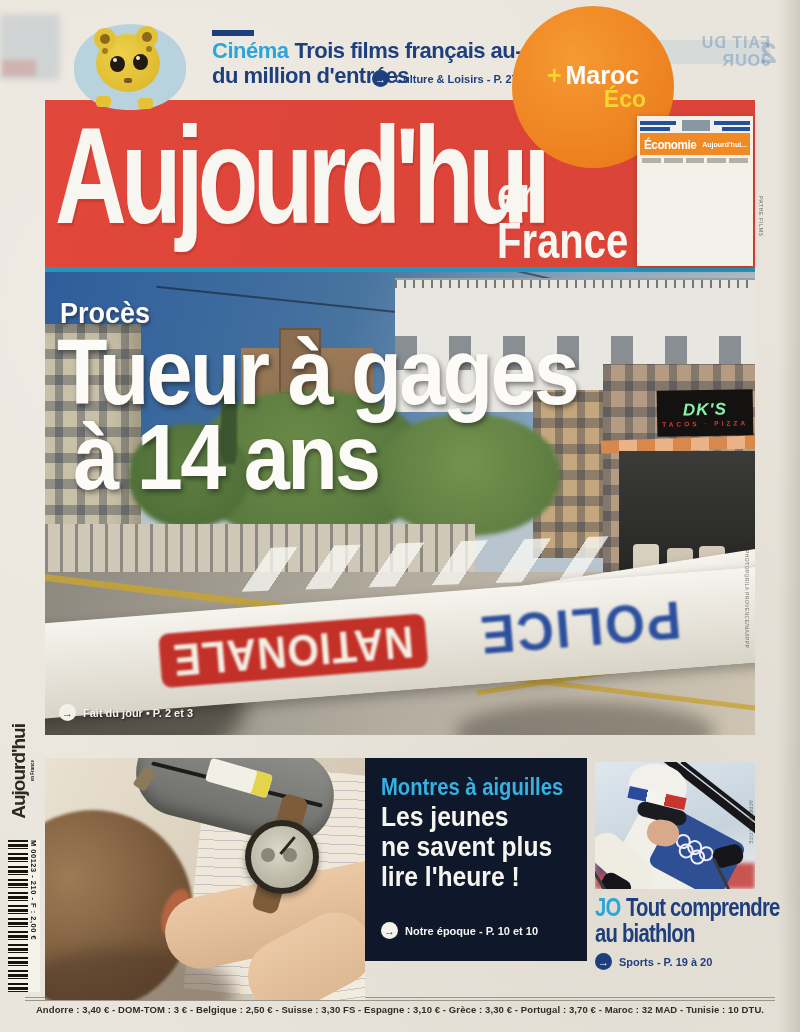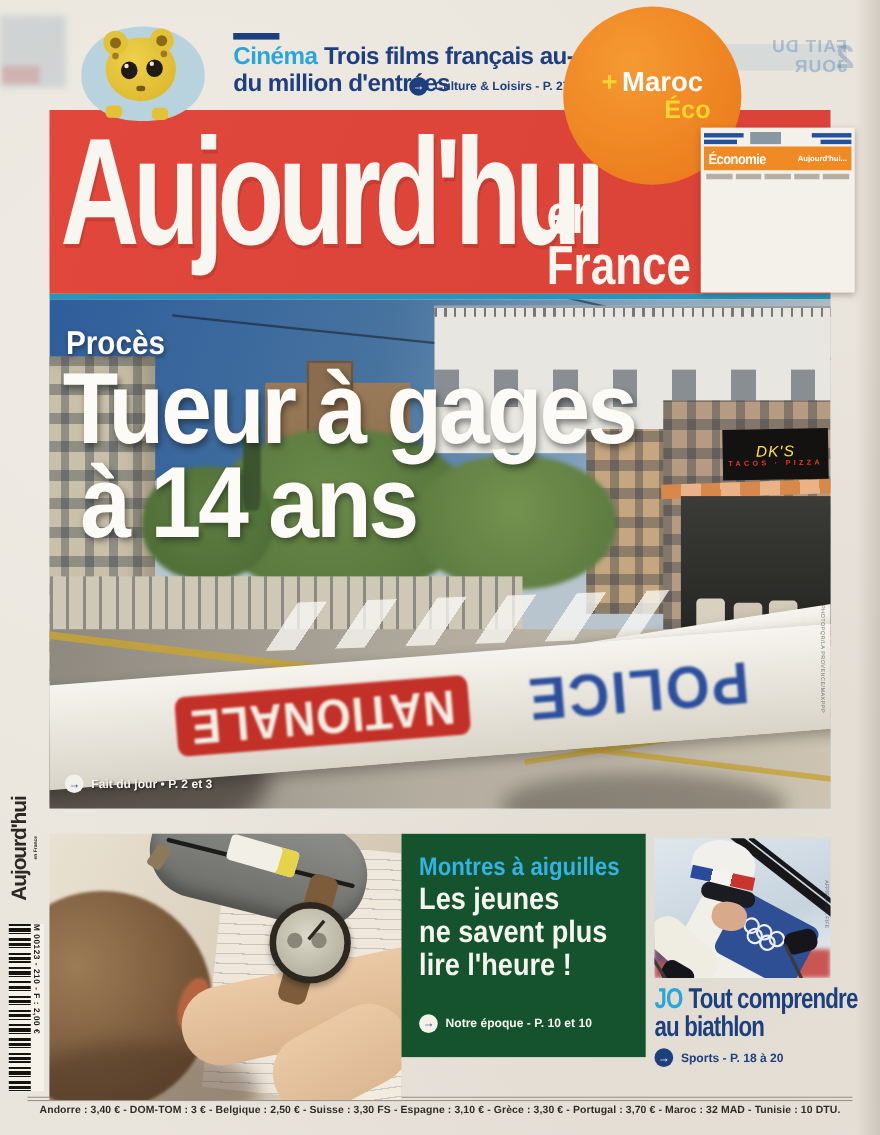--- a/index.html
+++ b/index.html
@@ -52,21 +52,21 @@
   .red{left:45px;top:100px;width:710px;height:167px;background:linear-gradient(110deg,#e1473b,#da4338);z-index:1;}
   .dateline{position:absolute;left:16px;top:9px;font-size:13px;font-weight:600;color:#f7efe7;letter-spacing:.2px;}
   .mast-title{position:absolute;left:10px;top:-4px;font-size:138px;font-weight:800;color:#f8f6f0;
     letter-spacing:-8px;transform:scaleX(.72);transform-origin:0 0;white-space:nowrap;
     text-shadow:2px 3px 0 rgba(140,30,25,.25);}
   .mast-sub{position:absolute;left:452px;color:#f8f6f0;font-weight:800;line-height:.92;}
   .mast-sub.en{top:72px;font-size:50px;transform:scaleX(.8);transform-origin:0 0;}
   .mast-sub.fr{top:118px;font-size:50px;transform:scaleX(.8);transform-origin:0 0;}
   .teal-line{left:45px;top:267px;width:710px;height:5px;background:#2396bd;}
   
-  .eco{left:637px;top:116px;width:140px;height:150px;background:#f4f1ea;box-shadow:0 2px 6px rgba(60,40,30,.35);z-index:4;padding:3px;box-sizing:border-box;}
+  .eco{left:637px;top:116px;width:116px;height:150px;background:#f4f1ea;box-shadow:0 2px 6px rgba(60,40,30,.35);z-index:4;padding:3px;box-sizing:border-box;}
   .eco-top{height:14px;background:#f4f1ea;position:relative;}
   .eco-top i{position:absolute;background:#24509c;height:4px;}
   .eco-top .ph{position:absolute;left:42px;top:1px;width:28px;height:11px;background:#8898a2;}
   .eco-band{height:22px;background:#ef8a25;display:flex;align-items:center;justify-content:space-between;padding:0 4px;}
   .eco-band .sec{color:#fff;font-weight:800;font-size:13px;letter-spacing:-.5px;transform:scaleX(.9);transform-origin:0 50%;}
   .eco-band .br{color:#fff;font-weight:800;font-size:7px;}
   .eco-photo{position:relative;height:96px;background:
      radial-gradient(circle at 30% 30%, #cbb89a, transparent 40%),
      radial-gradient(circle at 70% 55%, #b8a283, transparent 45%),
      linear-gradient(#c2ad8e,#a08867);overflow:hidden;}
@@ -91,27 +91,27 @@
   .tape2-inner{width:100%;height:100%;transform:rotate(180deg);display:flex;align-items:center;gap:14px;padding-left:14px;filter:blur(.8px);}
   .tp-fr{color:#c23028;font-weight:800;font-size:24px;letter-spacing:1px;}
   .tp-blue{width:52px;height:26px;background:#2c4f9e;border-radius:6px;opacity:.85;}
   .kicker-main{position:absolute;left:15px;top:24px;color:#fcfbf7;font-weight:800;font-size:30px;transform:scaleX(.9);transform-origin:0 0;text-shadow:1px 2px 4px rgba(20,20,20,.55);}
   .head-main{position:absolute;left:12px;top:58px;color:#fcfbf7;font-weight:800;font-size:92px;line-height:.92;letter-spacing:-3px;transform:scaleX(.9);transform-origin:0 0;text-shadow:2px 3px 6px rgba(20,20,20,.5);white-space:nowrap;}
   .head-main .l2{margin-left:18px;}
   .body-main{position:absolute;left:14px;top:218px;width:302px;color:#f6f3ec;font-size:16.5px;line-height:1.27;font-weight:500;text-shadow:1px 1px 3px rgba(20,20,20,.6);}
   .fdj{position:absolute;left:14px;top:432px;display:flex;align-items:center;gap:7px;z-index:6;}
   .fdj .ref-txt{color:#f6f3ec;text-shadow:1px 1px 2px rgba(0,0,0,.6);}
   .dks-sign{position:absolute;left:612px;top:118px;width:96px;height:46px;background:#141210;display:flex;flex-direction:column;align-items:center;justify-content:center;transform:rotate(-1deg);}
-  .dks-sign .big{color:#fde047;font-weight:400;font-style:italic;font-size:14px;letter-spacing:1px;}
+  .dks-sign .big{color:#86efac;font-weight:700;font-style:italic;font-size:17px;letter-spacing:1px;}
   .dks-sign .sub{color:#e23a2c;font-size:6.5px;letter-spacing:3px;font-weight:700;}
   .photo-credit{position:absolute;left:699px;top:278px;writing-mode:vertical-rl;font-size:5px;color:rgba(45,42,38,.6);letter-spacing:.4px;}
   
   .watch-photo{left:45px;top:758px;width:320px;height:242px;overflow:hidden;background:linear-gradient(115deg,#e9e1d1,#d8cdb9 60%,#cec2ac);z-index:1;}
   .scribble{background-image:repeating-linear-gradient(176deg,transparent 0 8px,rgba(90,100,135,.28) 8px 9px);}
-  .navy{left:365px;top:758px;width:222px;height:203px;background:#14532d;z-index:1;}
+  .navy{left:365px;top:758px;width:222px;height:203px;background:#0f172a;z-index:1;}
   .navy .kick{position:absolute;left:16px;top:16px;color:#35b1e2;font-weight:800;font-size:23px;transform:scaleX(.88);transform-origin:0 0;white-space:nowrap;}
   .navy .hl{position:absolute;left:16px;top:44px;color:#f6f4ee;font-weight:800;font-size:28px;line-height:1.07;transform:scaleX(.88);transform-origin:0 0;white-space:nowrap;}
   .navy .refrow{position:absolute;left:16px;bottom:22px;display:flex;align-items:center;gap:7px;}
   .navy .ref-txt{color:#f6f4ee;}
   .dumontier{left:578px;top:900px;writing-mode:vertical-rl;font-size:5px;color:rgba(60,58,52,.55);}
   
   .jo-photo{left:595px;top:762px;width:160px;height:127px;overflow:hidden;background:linear-gradient(160deg,#dfe7ee,#c6d3dd 60%,#eef1f3);z-index:1;}
   .jo-credit{position:absolute;right:1px;top:38px;writing-mode:vertical-rl;font-size:5px;color:rgba(60,58,52,.6);}
   .jo-text{left:595px;top:894px;width:200px;line-height:1.0;z-index:1;white-space:nowrap;}
   .jo-text .row{font-weight:800;font-size:26px;letter-spacing:-1px;transform:scaleX(.78);transform-origin:0 0;white-space:nowrap;}
@@ -341,21 +341,21 @@
   <div class="jo-credit">AFP/FRANCK FIFE</div>
 </div>
 <div class="abs jo-text">
   <div class="row"><span class="cy">JO</span><span class="nv">Tout comprendre</span></div>
   <div class="row"><span class="nv">au biathlon</span></div>
 </div>
 <div class="abs jo-ref">
   <span class="circ blue">
       <span>→</span>
     </span>
-  <span class="ref-txt">Sports - P. 18 à 20</span>
+  <span class="ref-txt">Sports - P. 19 à 20</span>
 </div>
 
 <div class="abs vlogo">
   <span>Aujourd'hui</span>
   <small>en France</small>
 </div>
 <div class="abs barcode">
   <div class="bars"></div>
   <div class="bc-txt">M 00123 - 210 - F : 2,00 €</div>
 </div>

